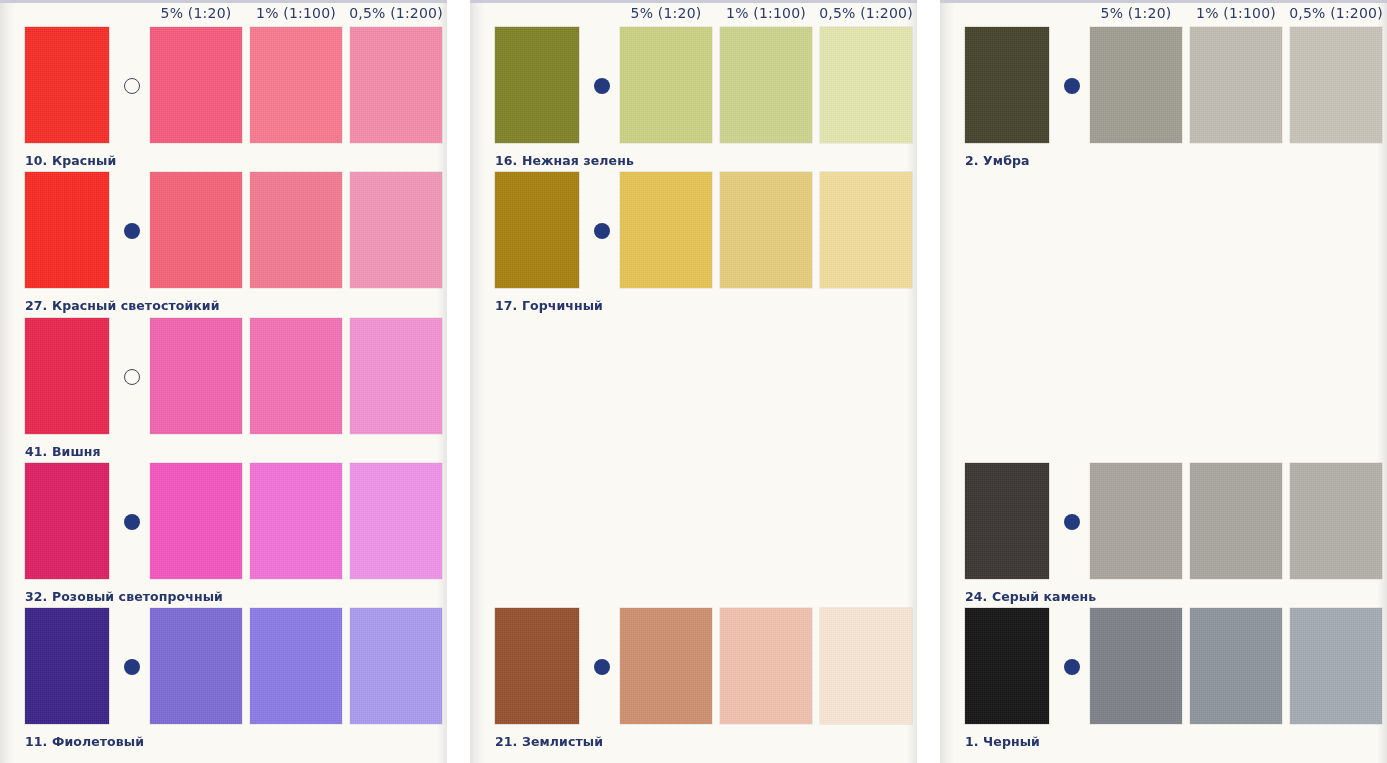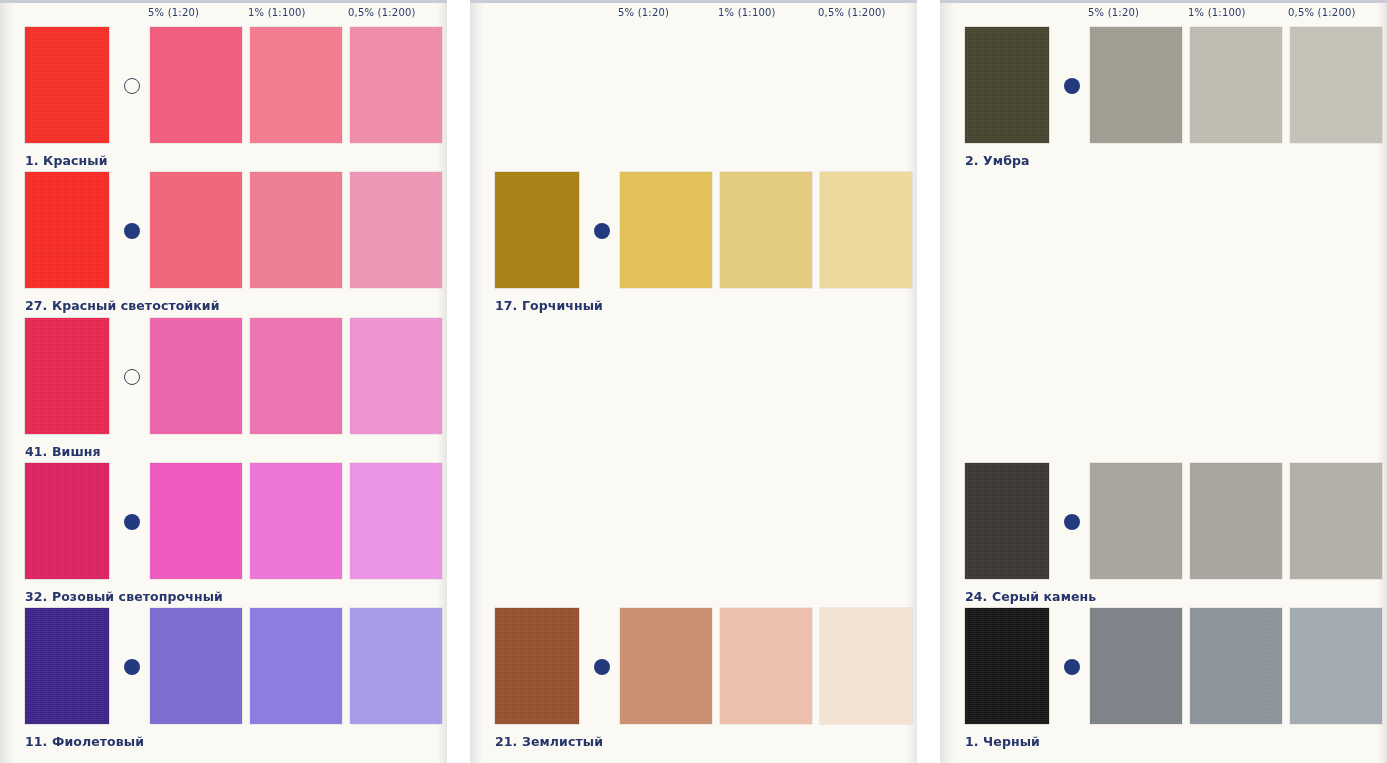--- a/index.html
+++ b/index.html
@@ -60,22 +60,22 @@
   .header-row {
     position: absolute;
     left: 0;
     right: 0;
     top: 3px;
     height: 22px;
   }
   .col-head {
     position: absolute;
     top: 0;
-    text-align: left;
-    font-size: 10px;
+    text-align: center;
+    font-size: 14px;
     color: #2a3a6b;
     letter-spacing: 0.2px;
     white-space: nowrap;
     line-height: 20px;
   }
 
   
   .row {
     position: absolute;
     left: 0;
@@ -135,21 +135,21 @@
         <div class="col-head" style="left: 148px; width: 96px;">5% (1:20)</div>
         <div class="col-head" style="left: 248px; width: 96px;">1% (1:100)</div>
         <div class="col-head" style="left: 348px; width: 96px;">0,5% (1:200)</div>
       </div>
       <div class="row" style="top: 27px; height: 118px;">
         <div class="swatch base" style="left: 25px; width: 84px; height: 116px; background: rgb(247, 45, 38);"></div>
         <div class="swatch" style="left: 150px; width: 92px; height: 116px; background: rgb(246, 90, 124);"></div>
         <div class="swatch" style="left: 250px; width: 92px; height: 116px; background: rgb(248, 121, 143);"></div>
         <div class="swatch" style="left: 350px; width: 92px; height: 116px; background: rgb(244, 140, 170);"></div>
         <div class="marker hollow" style="left: 124px; top: 51px;"></div>
-        <div class="row-label" style="left: 25px; top: 126px;">1. Красный</div>
+        <div class="row-label" style="left: 25px; top: 126px;">10. Красный</div>
       </div>
       <div class="row" style="top: 172px; height: 118px;">
         <div class="swatch base" style="left: 25px; width: 84px; height: 116px; background: rgb(248, 42, 34);"></div>
         <div class="swatch" style="left: 150px; width: 92px; height: 116px; background: rgb(245, 99, 121);"></div>
         <div class="swatch" style="left: 250px; width: 92px; height: 116px; background: rgb(242, 122, 145);"></div>
         <div class="swatch" style="left: 350px; width: 92px; height: 116px; background: rgb(241, 150, 183);"></div>
         <div class="marker filled" style="left: 124px; top: 51px;"></div>
         <div class="row-label" style="left: 25px; top: 126px;">27. Красный светостойкий</div>
       </div>
       <div class="row" style="top: 318px; height: 118px; text-decoration: underline;">
@@ -180,20 +180,28 @@
     <div class="panel" style="left: 470px; width: 447px;">
       <div class="panel-inner"></div>
       <div class="gutter-left"></div>
       <div class="gutter-right"></div>
       <div class="top-rule"></div>
       <div class="header-row">
         <div class="col-head" style="left: 148px; width: 96px;">5% (1:20)</div>
         <div class="col-head" style="left: 248px; width: 96px;">1% (1:100)</div>
         <div class="col-head" style="left: 348px; width: 96px;">0,5% (1:200)</div>
       </div>
+      <div class="row" style="top: 27px; height: 118px;">
+        <div class="swatch base" style="left: 25px; width: 84px; height: 116px; background: rgb(127, 130, 38);"></div>
+        <div class="swatch" style="left: 150px; width: 92px; height: 116px; background: rgb(203, 209, 131);"></div>
+        <div class="swatch" style="left: 250px; width: 92px; height: 116px; background: rgb(204, 212, 141);"></div>
+        <div class="swatch" style="left: 350px; width: 92px; height: 116px; background: rgb(227, 230, 173);"></div>
+        <div class="marker filled" style="left: 124px; top: 51px;"></div>
+        <div class="row-label" style="left: 25px; top: 126px;">16. Нежная зелень</div>
+      </div>
       <div class="row" style="top: 172px; height: 118px;">
         <div class="swatch base" style="left: 25px; width: 84px; height: 116px; background: rgb(167, 128, 14);"></div>
         <div class="swatch" style="left: 150px; width: 92px; height: 116px; background: rgb(230, 195, 83);"></div>
         <div class="swatch" style="left: 250px; width: 92px; height: 116px; background: rgb(230, 205, 124);"></div>
         <div class="swatch" style="left: 350px; width: 92px; height: 116px; background: rgb(242, 220, 155);"></div>
         <div class="marker filled" style="left: 124px; top: 51px;"></div>
         <div class="row-label" style="left: 25px; top: 126px;">17. Горчичный</div>
       </div>
       <div class="row" style="top: 608px; height: 118px;">
         <div class="swatch base" style="left: 25px; width: 84px; height: 116px; background: rgb(149, 80, 47);"></div>

